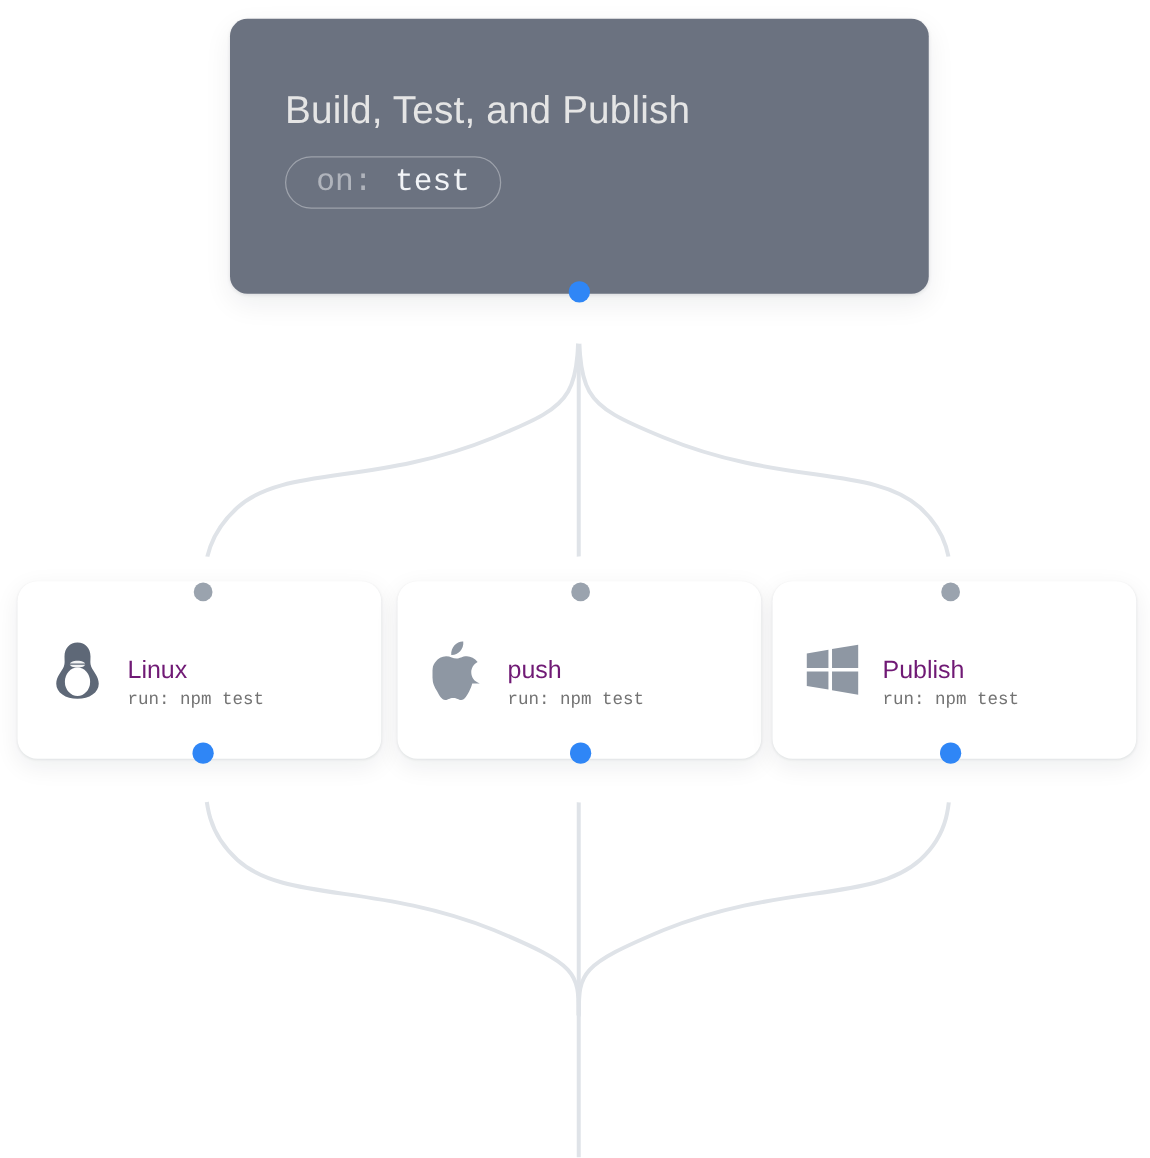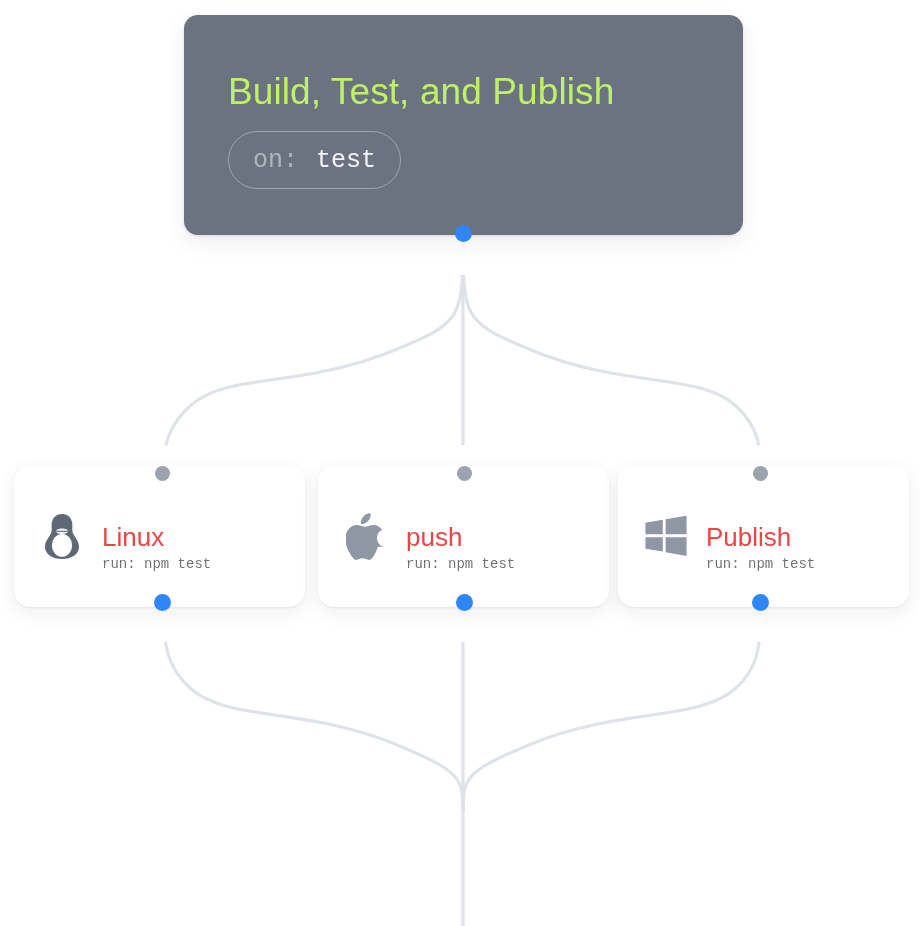--- a/index.html
+++ b/index.html
@@ -45,33 +45,33 @@
     height: 220px;
     background: #6b7280;
     border-radius: 14px;
     z-index: 3;
     box-shadow: 0 1px 3px rgba(17, 24, 39, 0.10),
                 0 8px 22px rgba(17, 24, 39, 0.07);
     padding: 56px 0 0 44px;
   }
 
   #trigger-title {
-    font-size: 37px;
+    font-size: 31px;
     font-weight: 400;
     line-height: 1.12;
-    color: #bef264;
+    color: #e5e5e5;
     letter-spacing: 0.1px;
     white-space: nowrap;
   }
 
   #trigger-pill {
     margin-top: 19px;
     display: inline-flex;
     align-items: center;
-    height: 58px;
+    height: 42px;
     padding: 0 24px;
     border: 1.6px solid rgba(255, 255, 255, 0.34);
     border-radius: 29px;
     font-family: "Liberation Mono", "DejaVu Sans Mono", monospace;
     font-size: 25px;
     white-space: nowrap;
   }
   .pill-key   { color: rgba(255, 255, 255, 0.47); }
   .pill-value { color: #f2f4f7; margin-left: 18px; }
 
@@ -101,23 +101,23 @@
     height: 48px;
     display: flex;
     align-items: center;
     justify-content: center;
   }
   .job-icon svg { display: block; }
 
   .job-text { min-width: 0; }
 
   .job-title {
-    font-size: 26px;
+    font-size: 20px;
     font-weight: 400;
-    color: #ef4444;
+    color: #701a75;
     line-height: 1.16;
     white-space: nowrap;
     margin-top: 22px;
   }
   .job-cmd {
     margin-top: 4px;
     font-family: "Liberation Mono", "DejaVu Sans Mono", monospace;
     font-size: 14px;
     color: #737373;
     line-height: 1.2;

